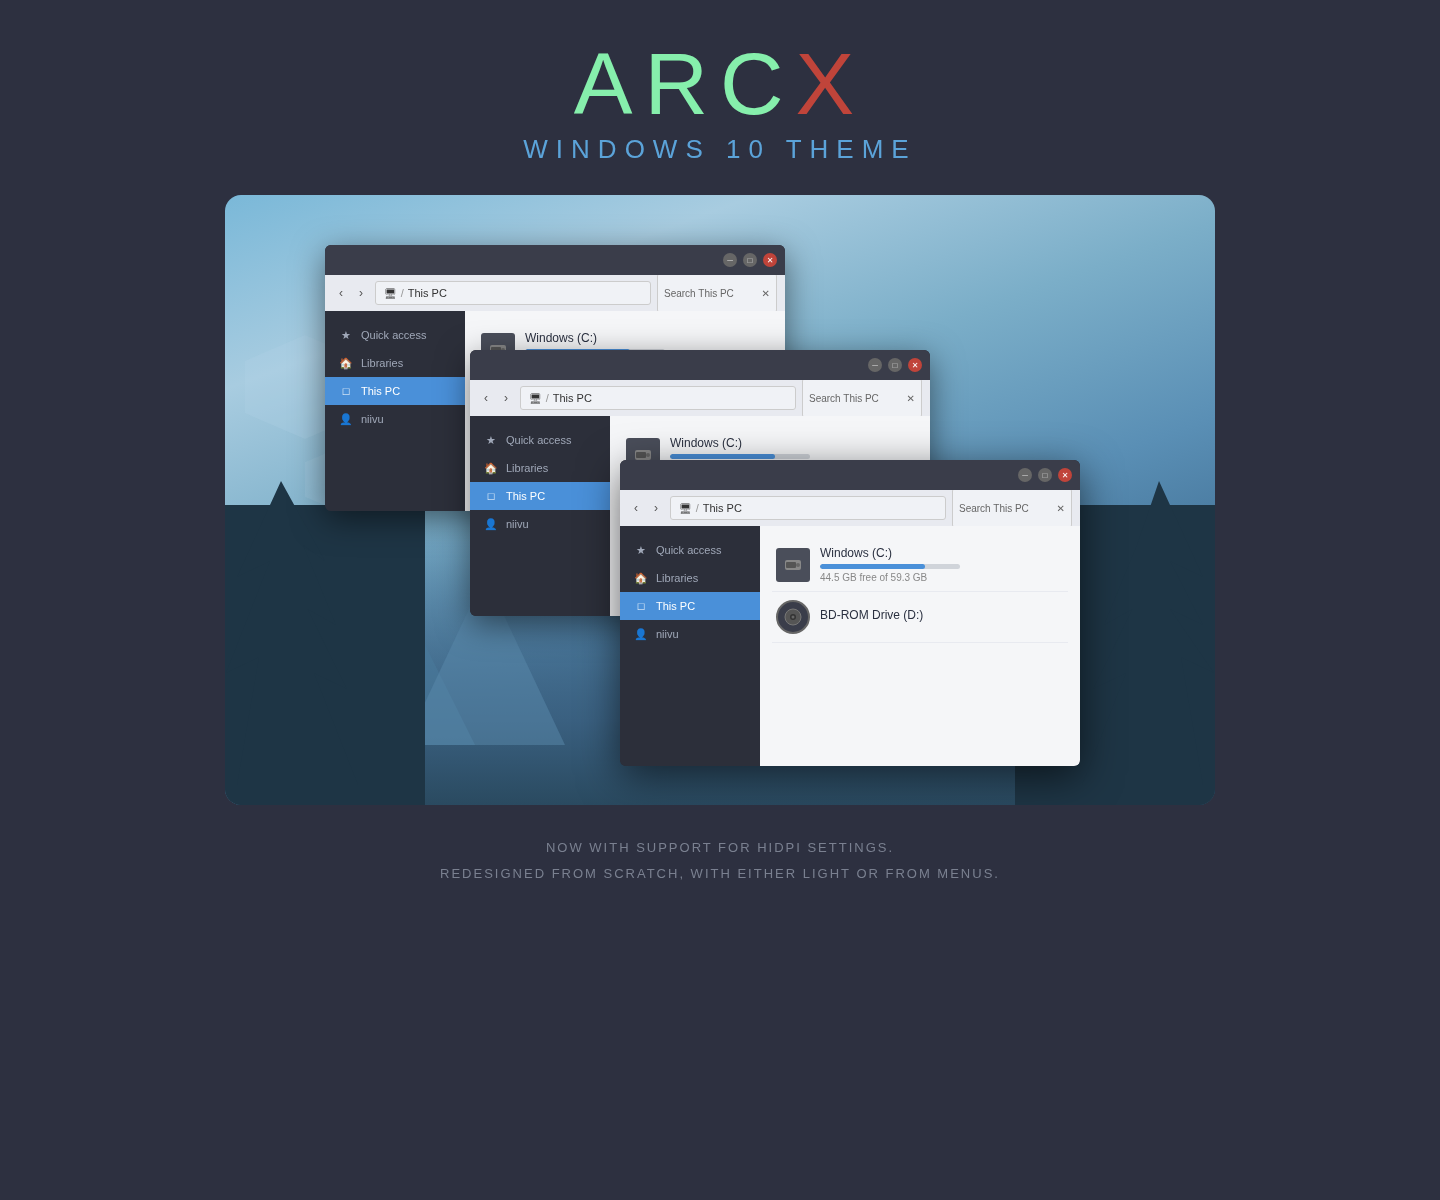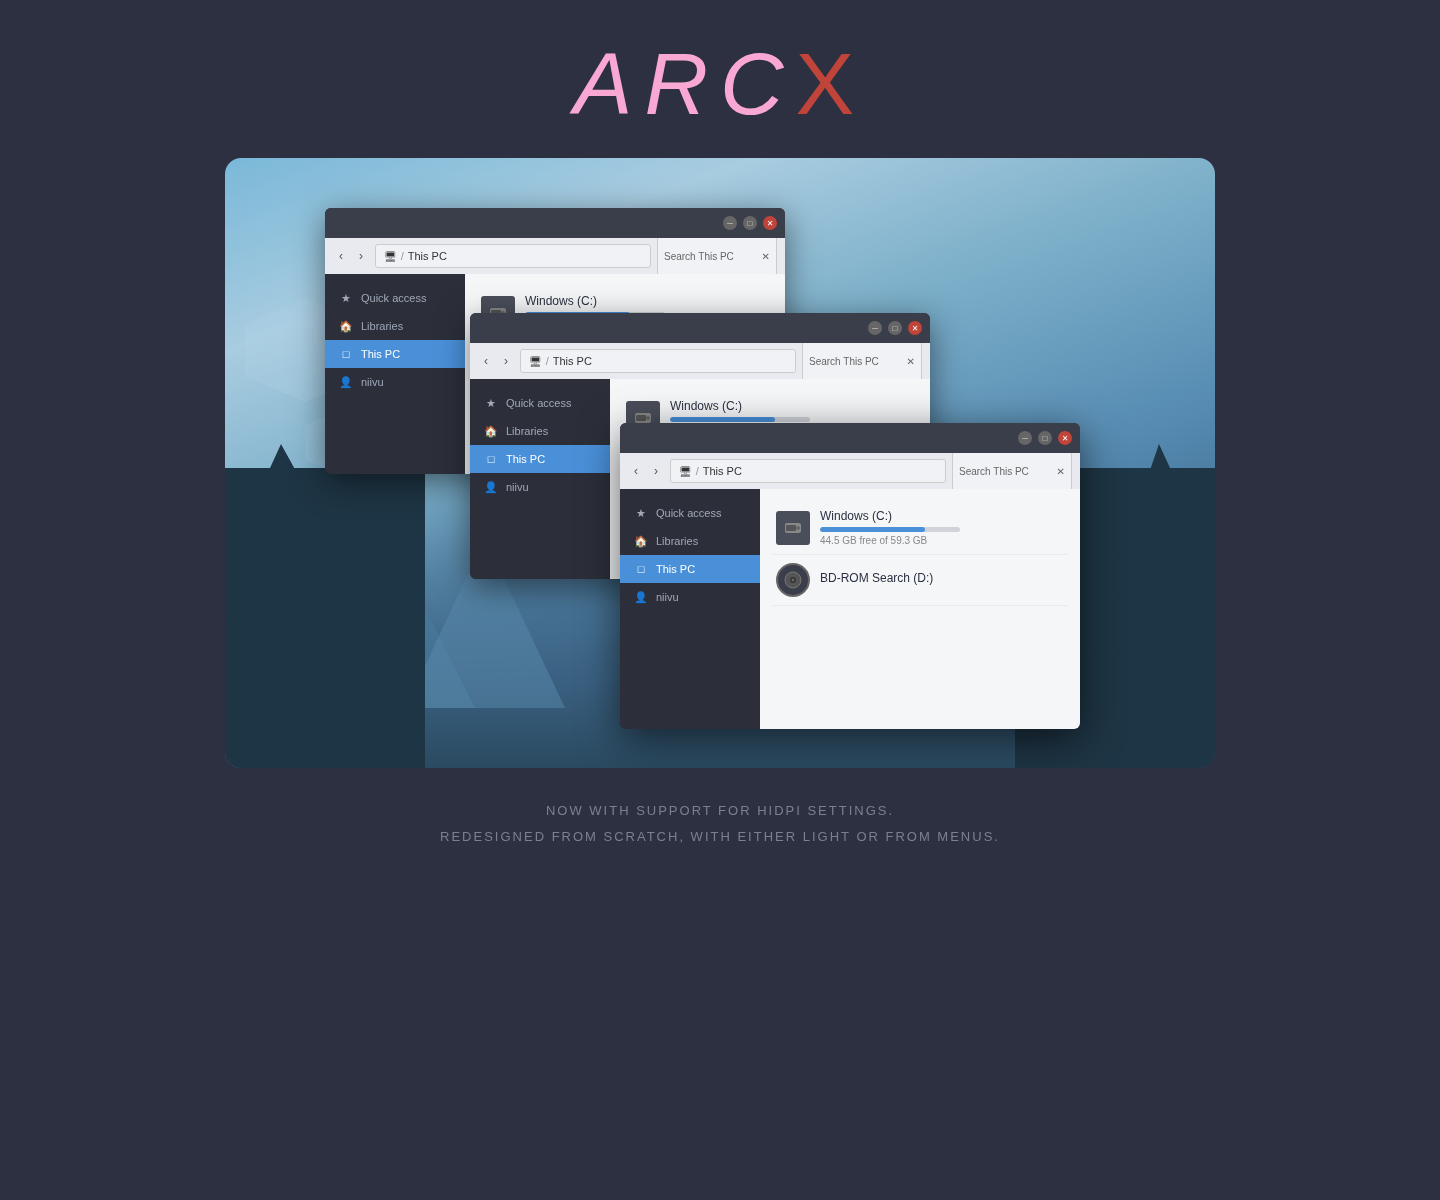--- a/index.html
+++ b/index.html
@@ -25,23 +25,22 @@
       letter-spacing: 12px;
       color: #e0e4ec;
       line-height: 1;
       display: flex;
       align-items: center;
       justify-content: center;
       gap: 0;
     }
 
     .arc-logo .arc-text {
-      color: #f9a8d4;
+      color: #86efac;
       font-weight: 200;
-      font-style: italic;
     }
 
     .arc-logo .x-text {
       color: #c0443a;
       font-weight: 200;
     }
 
     .subtitle {
       font-size: 26px;
       letter-spacing: 8px;
@@ -456,20 +455,21 @@
     }
   </style>
 </head>
 <body>
 
 <div class="header">
   <div class="arc-logo">
     <span class="arc-text">ARC</span>
       <span class="x-text">X</span>
   </div>
+  <div class="subtitle">WINDOWS 10 THEME</div>
 </div>
 
 <div class="preview-container" style="margin: 30px auto 0; display: block; position: relative;">
 
   <div class="mountain-layer">
     <div class="mountain-1"></div>
     <div class="mountain-2"></div>
     <div class="mountain-3"></div>
     <div class="mountain-4"></div>
     <div class="hex-left"></div>
@@ -669,21 +669,21 @@
 
           <div class="drive-item">
             <div class="drive-icon dvd">
               <svg viewBox="0 0 20 20">
                   <circle cx="10" cy="10" r="8" fill="#555" stroke="#777" stroke-width="1"></circle>
                   <circle cx="10" cy="10" r="3" fill="#333"></circle>
                   <circle cx="10" cy="10" r="1.5" fill="#666"></circle>
                 </svg>
             </div>
             <div class="drive-info">
-              <div class="drive-name">BD-ROM Search (D:)</div>
+              <div class="drive-name">BD-ROM Drive (D:)</div>
             </div>
           </div>
         </div>
       </div>
     </div>
 
   </div>
 </div>
 
 <div class="footer">

